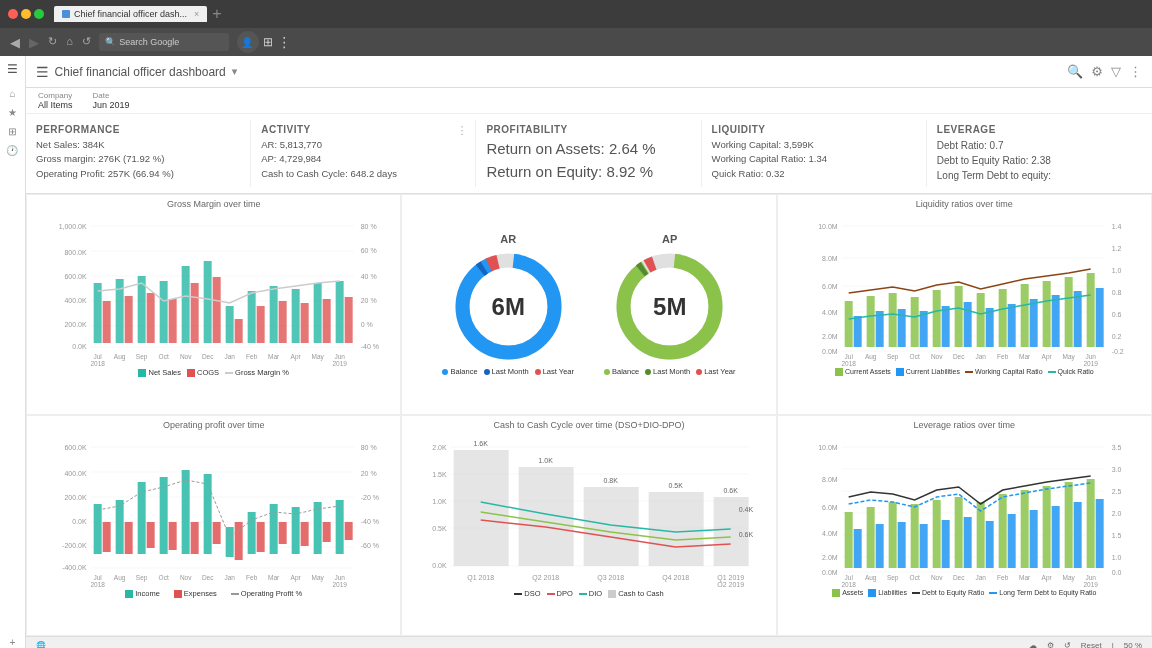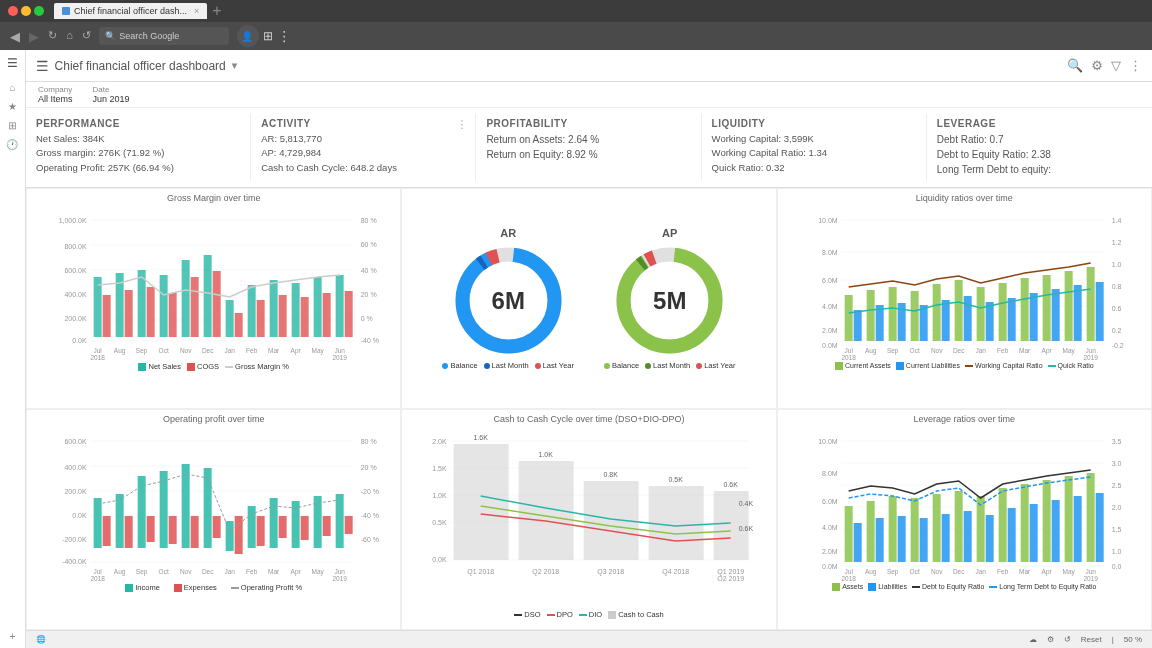--- a/index.html
+++ b/index.html
@@ -4,21 +4,21 @@
   <style>
     * { box-sizing: border-box; margin: 0; padding: 0; }
     body { font-family: Arial, sans-serif; background: #f5f5f5; font-size: 11px; color: #333; width: 1152px; height: 648px; overflow: hidden; }
     
     
     svg text { font-family: Arial, sans-serif; }
   </style>
 </head>
 <body>
 
-<div style="background:#3c3c3c; height:22px; display:flex; align-items:center; padding:0 8px; gap:4px;">
+<div style="background:#3c3c3c; height:28px; display:flex; align-items:center; padding:0 8px; gap:4px;">
   <div style="display:flex; gap:3px; align-items:center;">
     <div style="width:10px;height:10px;border-radius:50%;background:#ff5f56;"></div>
     <div style="width:10px;height:10px;border-radius:50%;background:#ffbd2e;"></div>
     <div style="width:10px;height:10px;border-radius:50%;background:#27c93f;"></div>
   </div>
   <div style="display:flex; align-items:center; gap:2px; margin-left:6px;">
     <div style="background:#f0f0f0; height:16px; border-radius:2px 2px 0 0; padding:0 8px; display:flex; align-items:center; gap:4px; font-size:9px; color:#333;">
       <div style="width:8px;height:8px;background:#4a90d9;border-radius:1px;"></div>
       <span>Chief financial officer dash...</span>
       <span style="color:#999;margin-left:3px;">×</span>
@@ -98,21 +98,21 @@
         <div style="position:absolute;top:4px;right:8px;color:#aaa;cursor:pointer;">⋮</div>
         <div style="font-size:9.5px;color:#555;line-height:1.5;">
           <div>AR: 5,813,770</div>
           <div>AP: 4,729,984</div>
           <div>Cash to Cash Cycle: 648.2 days</div>
         </div>
       </div>
 
       <div style="padding:4px 10px; border-right:1px solid #eee;">
         <div style="font-size:10px;font-weight:bold;color:#666;margin-bottom:3px;text-transform:uppercase;letter-spacing:0.5px;">PROFITABILITY</div>
-        <div style="font-size:10px;color:#555;line-height:1.5;">
+        <div style="font-size:15px;color:#555;line-height:1.5;">
           <div>Return on Assets: 2.64 %</div>
           <div>Return on Equity: 8.92 %</div>
         </div>
       </div>
 
       <div style="padding:4px 10px; border-right:1px solid #eee;">
         <div style="font-size:10px;font-weight:bold;color:#666;margin-bottom:3px;text-transform:uppercase;letter-spacing:0.5px;">LIQUIDITY</div>
         <div style="font-size:9.5px;color:#555;line-height:1.5;">
           <div>Working Capital: 3,599K</div>
           <div>Working Capital Ratio: 1.34</div>
@@ -446,21 +446,21 @@
 
           <polyline points="62,70 127,82 192,93 257,100 312,97" fill="none" stroke="#26b8a5" stroke-width="1.5"></polyline>
 
           <text x="62" y="148" font-size="7" fill="#999" text-anchor="middle">Q1 2018</text>
           <text x="127" y="148" font-size="7" fill="#999" text-anchor="middle">Q2 2018</text>
           <text x="192" y="148" font-size="7" fill="#999" text-anchor="middle">Q3 2018</text>
           <text x="257" y="148" font-size="7" fill="#999" text-anchor="middle">Q4 2018</text>
           <text x="312" y="148" font-size="7" fill="#999" text-anchor="middle">Q1 2019</text>
           <text x="312" y="155" font-size="7" fill="#999" text-anchor="middle">Q2 2019</text>
         </svg>
-        <div style="display:flex;gap:6px;justify-content:center;font-size:7.5px;flex-wrap:wrap;margin-top:27px;">
+        <div style="display:flex;gap:6px;justify-content:center;font-size:7.5px;flex-wrap:wrap;">
           <span><span style="display:inline-block;width:8px;height:2px;background:#333;margin-right:2px;vertical-align:middle;"></span>DSO</span>
           <span><span style="display:inline-block;width:8px;height:2px;background:#e05252;margin-right:2px;vertical-align:middle;"></span>DPO</span>
           <span><span style="display:inline-block;width:8px;height:2px;background:#26b8a5;margin-right:2px;vertical-align:middle;"></span>DIO</span>
           <span><span style="display:inline-block;width:8px;height:8px;background:#ccc;margin-right:2px;vertical-align:middle;"></span>Cash to Cash</span>
         </div>
       </div>
 
       <div style="background:#fff; border:1px solid #eee; padding:4px 6px; overflow:hidden;">
         <div style="font-size:9px;color:#666;text-align:center;margin-bottom:2px;">Leverage ratios over time</div>
         <svg width="100%" height="155" viewBox="0 0 310 155">

